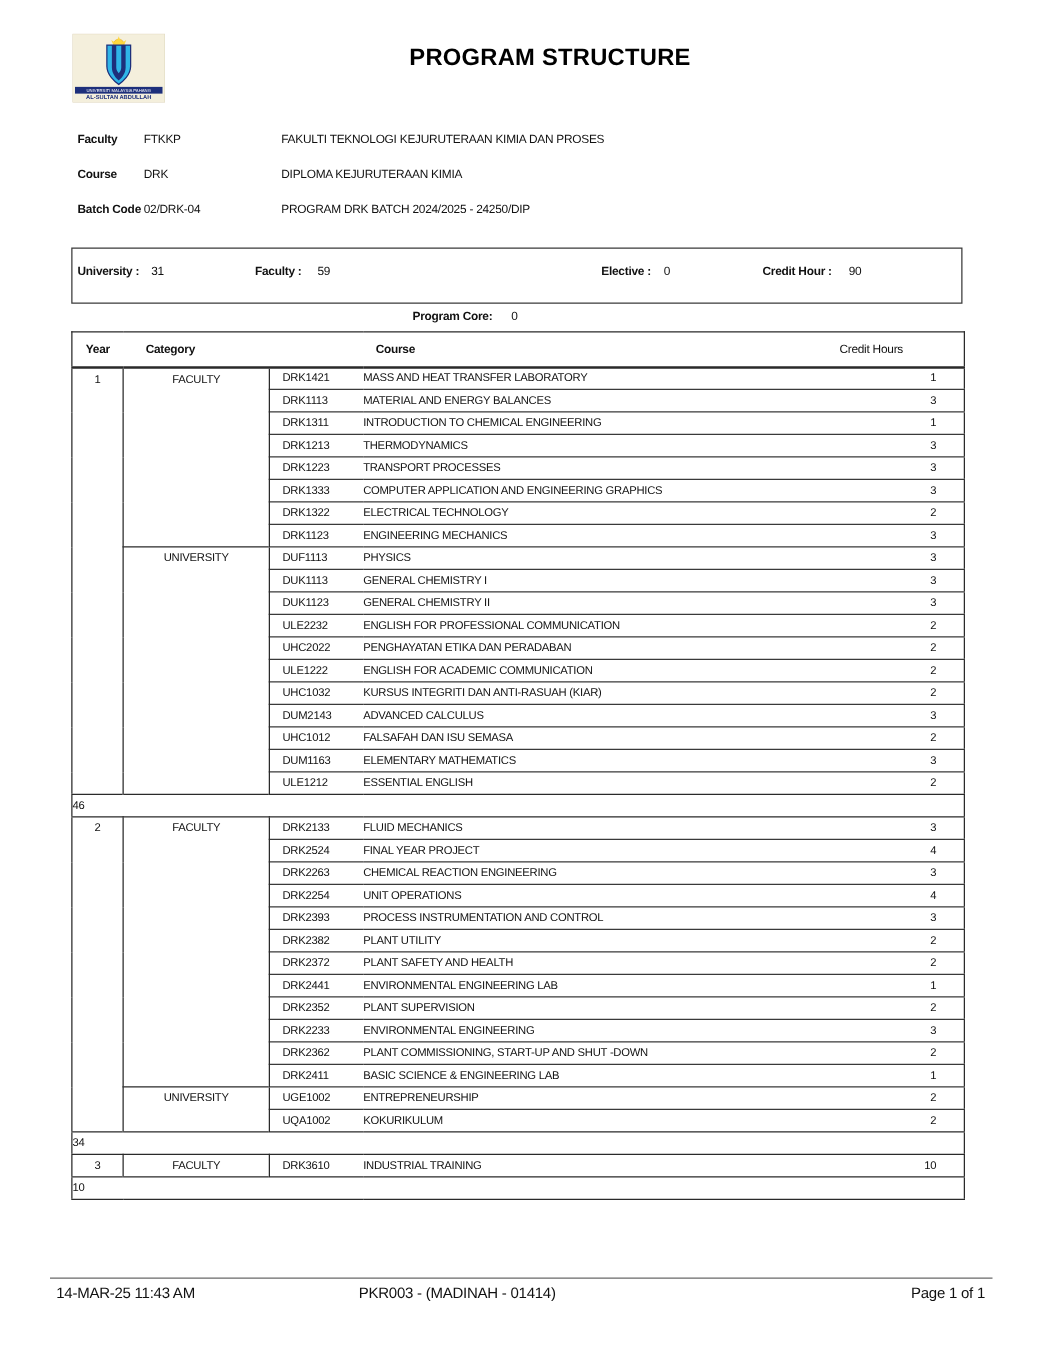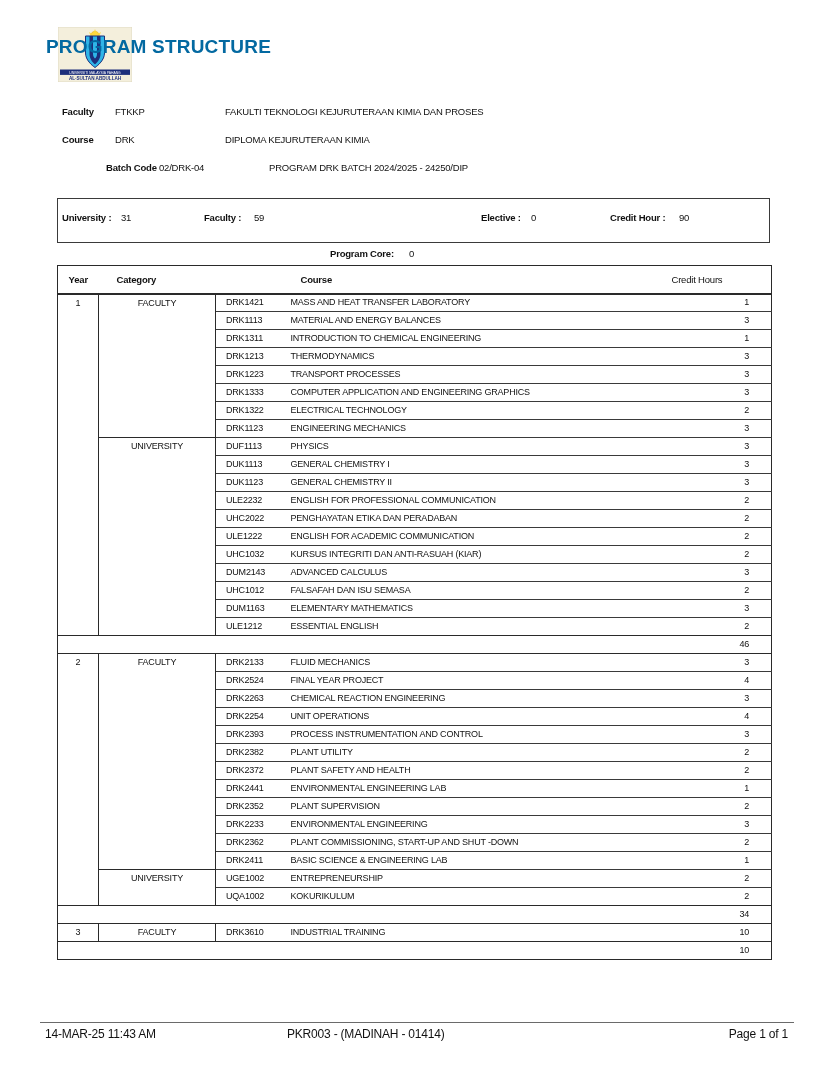--- a/index.html
+++ b/index.html
@@ -3,27 +3,27 @@
 <meta charset="utf-8">
 <style>
   html,body { margin:0; padding:0; background:#ffffff; }
   .page {
     position:relative; width:834px; height:1080px; background:#ffffff;
     font-family:"Liberation Sans", sans-serif; color:#111; overflow:hidden;
   }
   
   .logo-box { position:absolute; left:58px; top:27px; width:74px; height:55px; }
   .page-title {
-    position:absolute; top:36px; left:46px; right:0; text-align:left;
-    font-size:19px; font-weight:bold; letter-spacing:0.2px; color:#0369a1;
+    position:absolute; top:36px; left:46px; right:0; text-align:center;
+    font-size:19px; font-weight:bold; letter-spacing:0.2px; color:#000000;
   }
   
   .info { position:absolute; left:62px; top:105px; font-size:9.5px; letter-spacing:-0.2px; }
   .info-row { display:flex; height:13px; line-height:13px; margin-bottom:15px; white-space:nowrap; }
-  .info-row.batch { margin-top:9px;margin-left:44px; }
+  .info-row.batch { margin-top:9px; }
   .info-label { font-weight:bold; width:53px; }
   .info-code  { width:110px; }
   
   .summary-box {
     position:absolute; left:57px; top:198px; width:711px; height:43px;
     border:1.6px solid #3a3a3a;
   }
   .summary-item { position:absolute; top:13px; height:12px; line-height:12px; font-size:9.5px; white-space:nowrap; letter-spacing:-0.2px; }
   .summary-item .s-label { display:inline-block; font-weight:bold; }
   .summary-item:nth-of-type(1) { left:4px; }   .summary-item:nth-of-type(1) .s-label { width:59px; }
@@ -44,21 +44,21 @@
   .ps-table th.h-cat  { text-align:left; padding-left:18px; }
   .ps-table th.h-course { text-align:left; padding-left:85px; }
   .ps-table th.h-credit { text-align:left; padding-right:22px; font-weight:normal; }
   .ps-table tbody tr { height:18px; }
   .ps-table td { padding:0; vertical-align:middle; line-height:11px; }
   td.c-year   { border-right:1.2px solid #2a2a2a; vertical-align:top; text-align:center; padding-top:3px; }
   td.c-cat    { border-right:1.2px solid #2a2a2a; border-top:1px solid #2a2a2a; vertical-align:top; text-align:center; padding-top:3px; }
   td.c-code   { border-top:1px solid #3a3a3a; padding-left:10px; }
   td.c-title  { border-top:1px solid #3a3a3a; }
   td.c-credit { border-top:1px solid #3a3a3a; text-align:right; padding-right:22px; }
-  td.c-total  { border-top:1px solid #2a2a2a; border-bottom:1.8px solid #2a2a2a; text-align:right; padding-right:22px; }
+  td.c-total  { border-top:1px solid #2a2a2a; border-bottom:1.8px solid #2a2a2a; padding-right:22px; }
   
   .footer-rule { position:absolute; left:40px; top:1022px; width:754px; border-top:1px solid #6a6a6a; }
   .footer { position:absolute; left:40px; top:1027px; width:754px; height:14px; font-size:12px; letter-spacing:-0.2px; }
   .footer-left   { position:absolute; left:5px;  top:0; }
   .footer-center { position:absolute; left:247px; top:0; }
   .footer-right  { position:absolute; right:6px; top:0; }
 </style>
 </head>
 <body>
 

